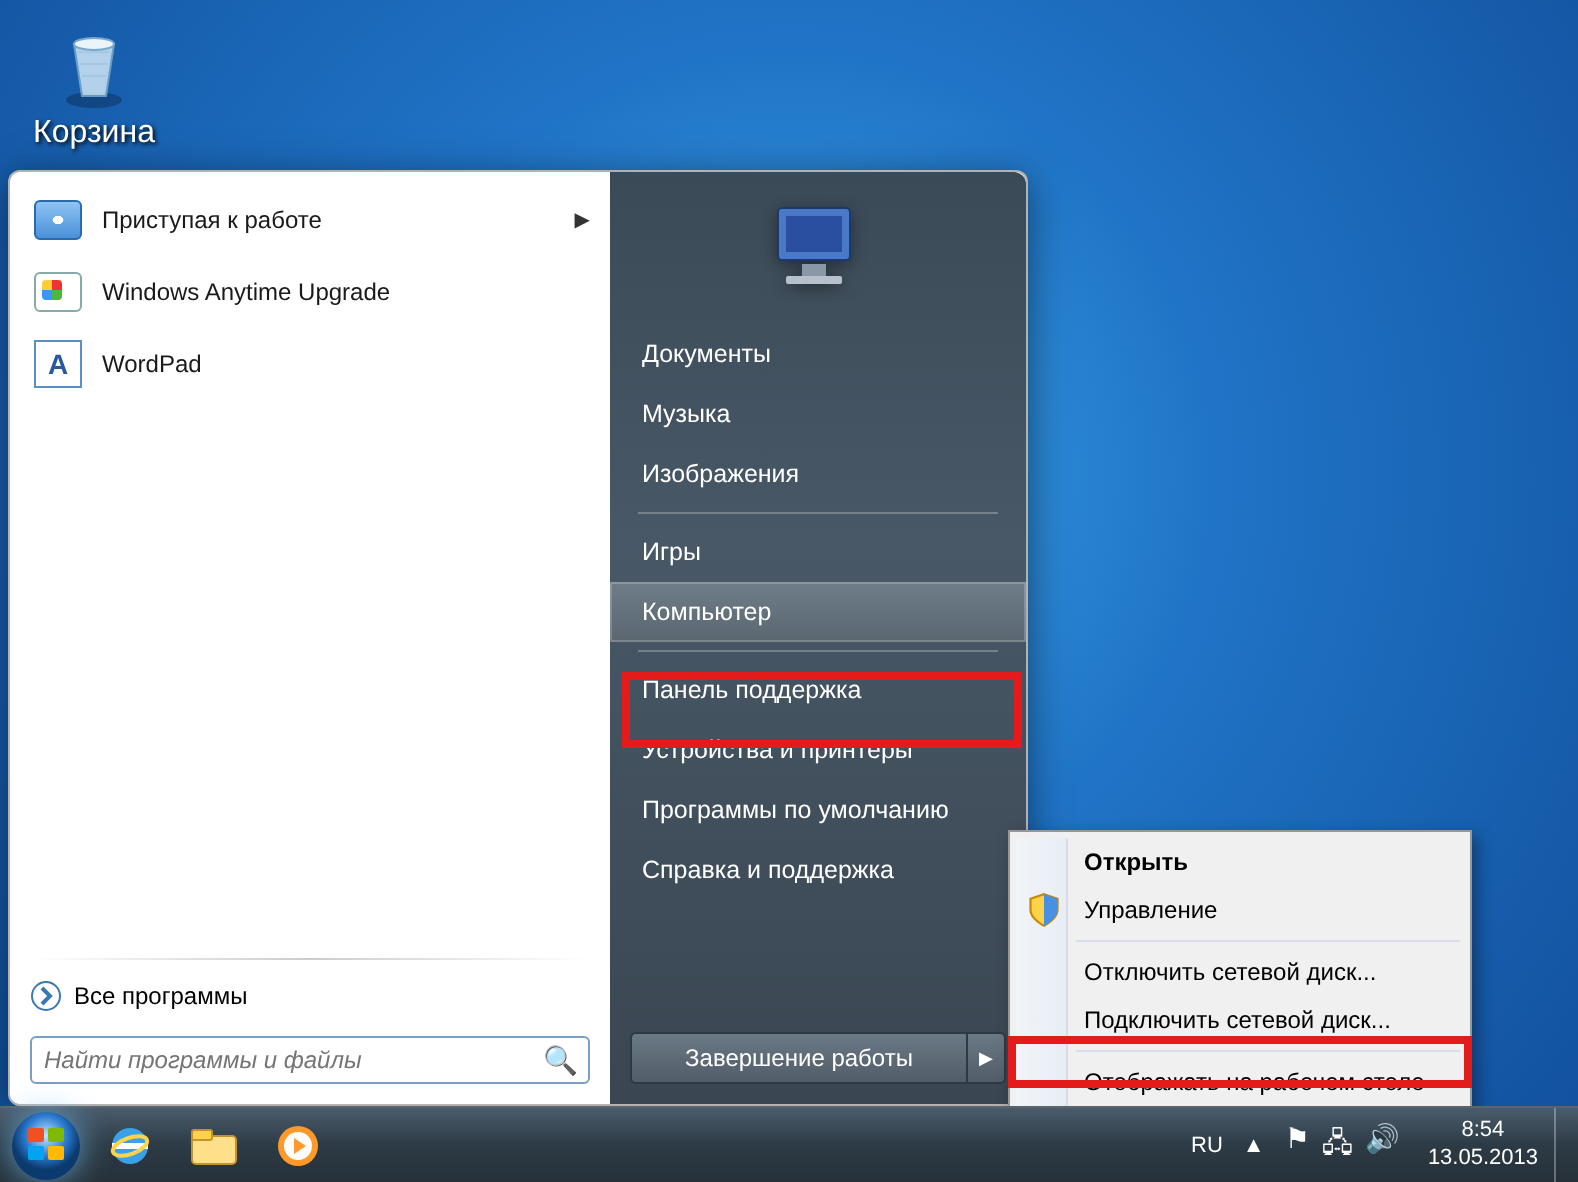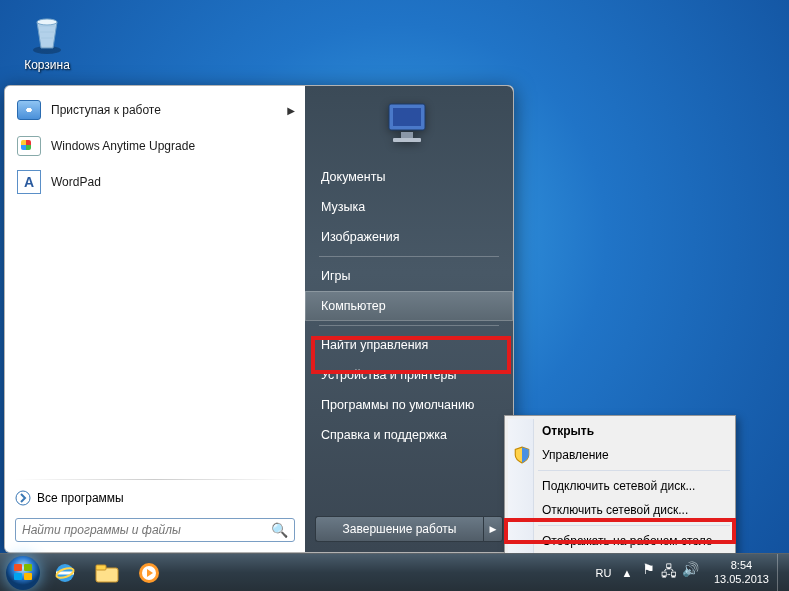--- a/index.html
+++ b/index.html
@@ -3,21 +3,21 @@
 <meta charset="utf-8">
 <style>
   * { box-sizing: border-box; margin: 0; padding: 0; }
   html, body { width: 789px; height: 591px; overflow: hidden; font-family: "Segoe UI", Tahoma, sans-serif; }
   body {
     background: radial-gradient(circle at 50% 40%, #3ba3e8 0%, #2074c7 40%, #114f9b 100%);
     position: relative;
   }
 
   
-  .desktop-icon { position: absolute; top: 8px; left: 12px; width: 70px; text-align: center; color: #fff; font-size: 12px; text-shadow: 1px 1px 2px #000; }
+  .desktop-icon { position: absolute; top: 8px; left: 12px; width: 70px; text-align: center; color: #fff; font-size: 16px; text-shadow: 1px 1px 2px #000; }
   .recycle-bin { width: 48px; height: 48px; margin: 0 auto 2px; position: relative; }
   .recycle-bin svg { width: 48px; height: 48px; }
 
   
   .start-menu { position: absolute; left: 4px; bottom: 38px; width: 510px; height: 468px; display: flex;
     border: 1px solid rgba(0,0,0,.3); border-radius: 6px; overflow: visible;
     background: linear-gradient(#fff,#fff);
     box-shadow: 0 4px 20px rgba(0,0,0,.5);
   }
   .start-left { width: 300px; display: flex; flex-direction: column; background: #fff; border-radius: 6px 0 0 6px; }
@@ -139,21 +139,21 @@
       </svg>
     </div>
     <div class="right-list">
       <div class="r-item">Документы</div>
       <div class="r-item">Музыка</div>
       <div class="r-item">Изображения</div>
       <div class="r-sep"></div>
       <div class="r-item">Игры</div>
       <div class="r-item hovered">Компьютер</div>
       <div class="r-sep"></div>
-      <div class="r-item">Найти управления</div>
+      <div class="r-item">Панель поддержка</div>
       <div class="r-item">Устройства и принтеры</div>
       <div class="r-item">Программы по умолчанию</div>
       <div class="r-item">Справка и поддержка</div>
     </div>
     <div class="shutdown-row">
       <div class="shutdown-btn">Завершение работы</div>
       <div class="shutdown-arrow">▶</div>
     </div>
   </div>
 
@@ -166,22 +166,22 @@
   <div class="ctx-item">
     <span class="ctx-icon">
       <svg viewBox="0 0 16 16">
           <path d="M8 1 L14 3 V8 C14 12 8 15 8 15 C8 15 2 12 2 8 V3 Z" fill="#ffd24a" stroke="#c68a00"></path>
           <path d="M8 1 L14 3 V8 C14 12 8 15 8 15 Z" fill="#4a90e2"></path>
         </svg>
     </span>
     <span>Управление</span>
   </div>
   <div class="ctx-sep"></div>
+  <div class="ctx-item">Отключить сетевой диск...</div>
   <div class="ctx-item">Подключить сетевой диск...</div>
-  <div class="ctx-item">Отключить сетевой диск...</div>
   <div class="ctx-sep"></div>
   <div class="ctx-item">Отображать на рабочем столе</div>
   <div class="ctx-item">Переименовать</div>
   <div class="ctx-sep"></div>
   <div class="ctx-item">Свойства</div>
 </div>
 <div class="hi2"></div>
 
 <div class="taskbar">
   <div class="start-orb">

